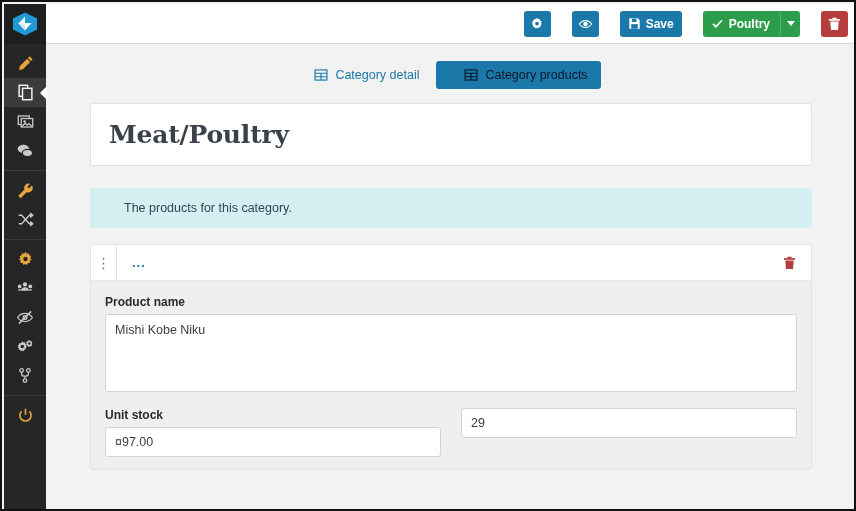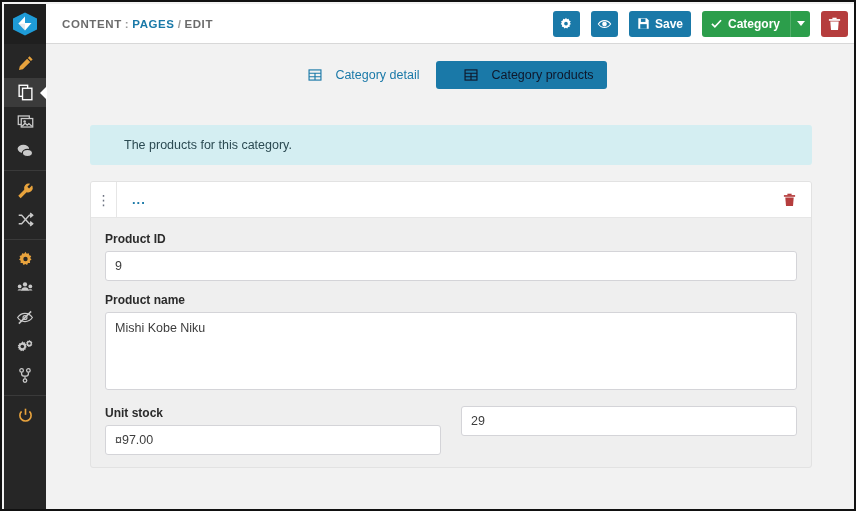--- a/index.html
+++ b/index.html
@@ -58,21 +58,21 @@
     border-bottom: 1px solid #d8d8d8;
     display: flex; align-items: center;
     padding: 0 8px 0 16px;
   }
   .breadcrumb {
     font-size: 11.5px; font-weight: bold; letter-spacing: .6px;
     color: #6b6b6b; white-space: nowrap;
   }
   .breadcrumb .sep { color: #9a9a9a; font-weight: bold; margin: 0 3px; }
   .breadcrumb .link { color: #1a79a8; }
-  .topbar-actions { margin-left: auto; display: flex; align-items: center; gap: 11px; }
+  .topbar-actions { margin-left: auto; display: flex; align-items: center; gap: 21px; }
   .tb-btn {
     height: 26px; border-radius: 3px; border: none;
     display: flex; align-items: center; justify-content: center;
     gap: 5px; padding: 0 8px;
     font-size: 12px; font-weight: bold; color: #ffffff;
     cursor: pointer; white-space: nowrap;
   }
   .tb-btn.icon-only { width: 27px; padding: 0; }
   .tb-blue { background: #1a79a8; }
   .tb-green { background: #2c9e4b; }
@@ -99,21 +99,21 @@
     width: 810px; height: 466px;
     background: #f2f2f2;
     overflow: hidden;
   }
   .tabs {
     display: flex; align-items: center; justify-content: center;
     gap: 4px;
     padding: 16px 0 14px 0;
   }
   .tab {
-    display: flex; align-items: center; gap: 13px;
+    display: flex; align-items: center; gap: 7px;
     height: 28px; padding: 0 13px;
     border-radius: 3px;
     font-size: 12.5px; color: #1a79a8;
     cursor: pointer; white-space: nowrap;
   }
   .tab.active { background: #1a79a8; color: #0f172a; padding-left: 28px; }
 
   .card {
     background: #ffffff;
     border: 1px solid #e2e2e2;
@@ -299,23 +299,20 @@
       <div class="nav-item orange">
         <svg width="17" height="17" viewBox="0 0 20 20" fill="none" stroke="currentColor" stroke-width="1.9">
           <path d="M5.4 5.2a6.6 6.6 0 109.2 0"></path>
           <path d="M10 2v7.2"></path>
         </svg>
       </div>
     </div>
   </div>
 
   <div class="topbar">
-    <div class="breadcrumb">
-      <span>CONTENT</span><span class="sep">:</span><span class="link">PAGES</span><span class="sep">/</span><span>EDIT</span>
-    </div>
 
     <div class="topbar-actions">
       <button class="tb-btn tb-blue icon-only">
         <svg width="14" height="14" viewBox="0 0 20 20" fill="currentColor">
           <path d="M10 1l1.4 2.1 2.4-.6.6 2.4L16.8 6l-1.3 2.1 1.6 1.9-2 1.5.3 2.5-2.5.2-1 2.3-2.1-1.3-2.2 1.3-1-2.3-2.5-.2.3-2.5-2-1.5 1.6-1.9L3 6l2.4-1.1.6-2.4 2.4.6z"></path>
           <circle cx="10" cy="9.5" r="2.6" fill="#1a79a8"></circle>
         </svg>
       </button>
 
       <button class="tb-btn tb-blue icon-only">
@@ -332,21 +329,21 @@
           <rect x="5" y="11" width="10" height="7" fill="#1a79a8"></rect>
         </svg>
         <span>Save</span>
       </button>
 
       <div class="split">
         <button class="tb-btn tb-green main">
           <svg width="13" height="13" viewBox="0 0 20 20" fill="none" stroke="currentColor" stroke-width="2.6">
             <path d="M3 10.5l4.5 4.5L17 5"></path>
           </svg>
-          <span>Category</span>
+          <span>Poultry</span>
         </button>
         <div class="caret">
           <span class="caret-glyph"></span>
         </div>
       </div>
 
       <button class="tb-btn tb-red icon-only">
         <svg width="13" height="14" viewBox="0 0 18 20" fill="currentColor">
           <rect x="1" y="3" width="16" height="2.4"></rect>
           <rect x="6" y="1" width="6" height="2.2"></rect>
@@ -368,20 +365,23 @@
       </div>
       <div class="tab active">
         <svg width="14" height="14" viewBox="0 0 16 16" fill="none" stroke="currentColor" stroke-width="1.3">
           <rect x="1.2" y="2.2" width="13.6" height="11.6"></rect>
           <path d="M1.2 6h13.6M8 6v7.8M1.2 10h13.6"></path>
         </svg>
         <span>Category products</span>
       </div>
     </div>
 
+    <div class="card title-card">
+      <div class="page-title">Meat/Poultry</div>
+    </div>
 
     <div class="info-banner">
       <span>The products for this category.</span>
     </div>
 
     <div class="item">
       <div class="item-head">
         <div class="drag-handle">
           <span>⋮</span>
         </div>
@@ -389,24 +389,20 @@
         <div class="item-delete">
           <svg width="13" height="14" viewBox="0 0 18 20" fill="currentColor">
             <rect x="1" y="3" width="16" height="2.4"></rect>
             <rect x="6" y="1" width="6" height="2.2"></rect>
             <path d="M3 6.4h12l-1 12.2H4z"></path>
           </svg>
         </div>
       </div>
 
       <div class="item-body">
-        <div class="field">
-          <div class="field-label">Product ID</div>
-          <input class="input" type="text" value="9" style="">
-        </div>
 
         <div class="field">
           <div class="field-label">Product name</div>
           <textarea class="textarea" style="">Mishi Kobe Niku</textarea>
         </div>
 
         <div class="row2">
           <div class="field">
             <div class="field-label">Unit stock</div>
             <input class="input" type="text" value="¤97.00" style="">

